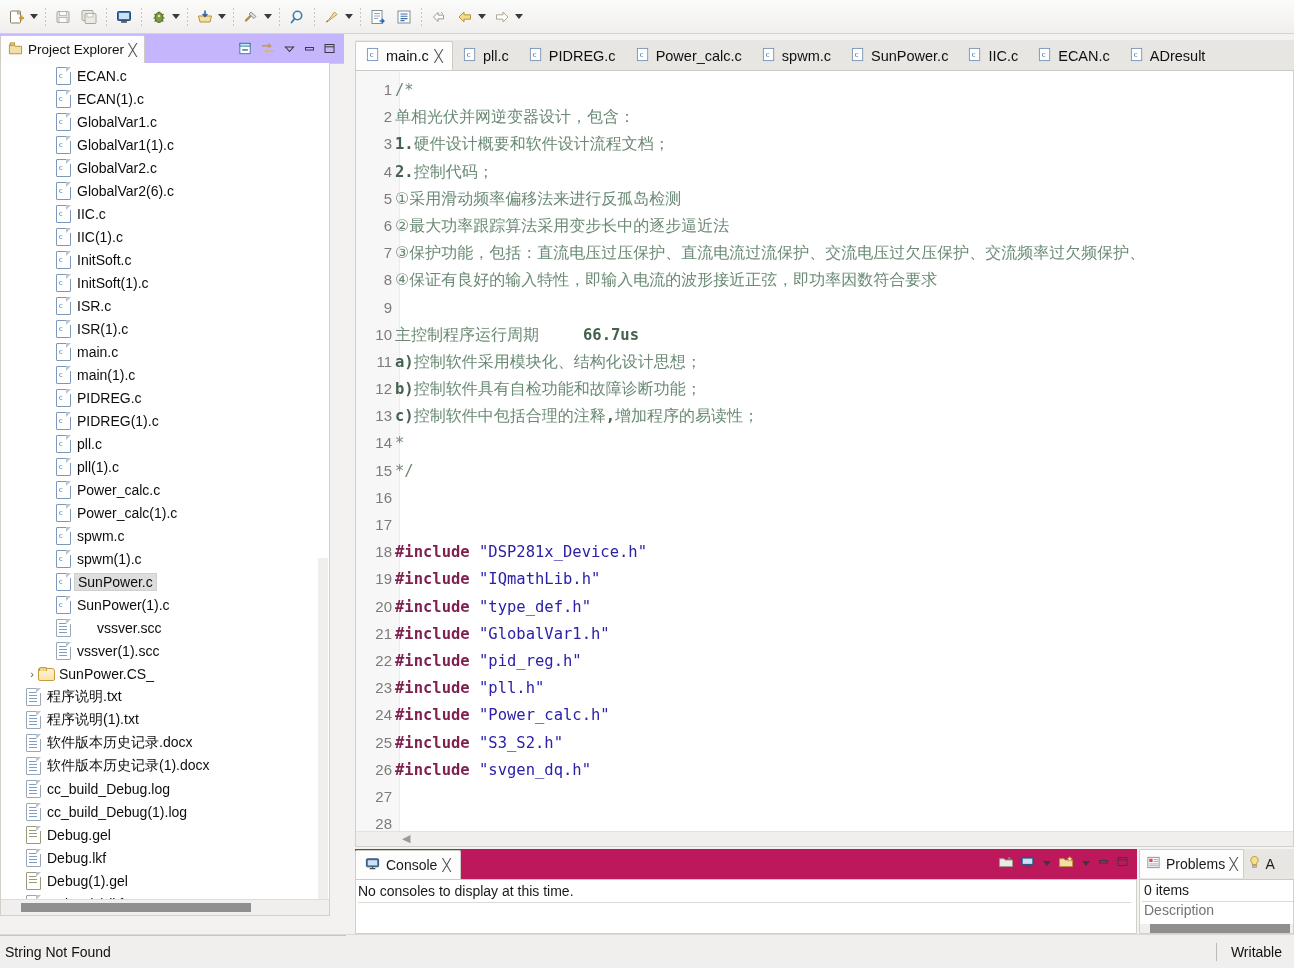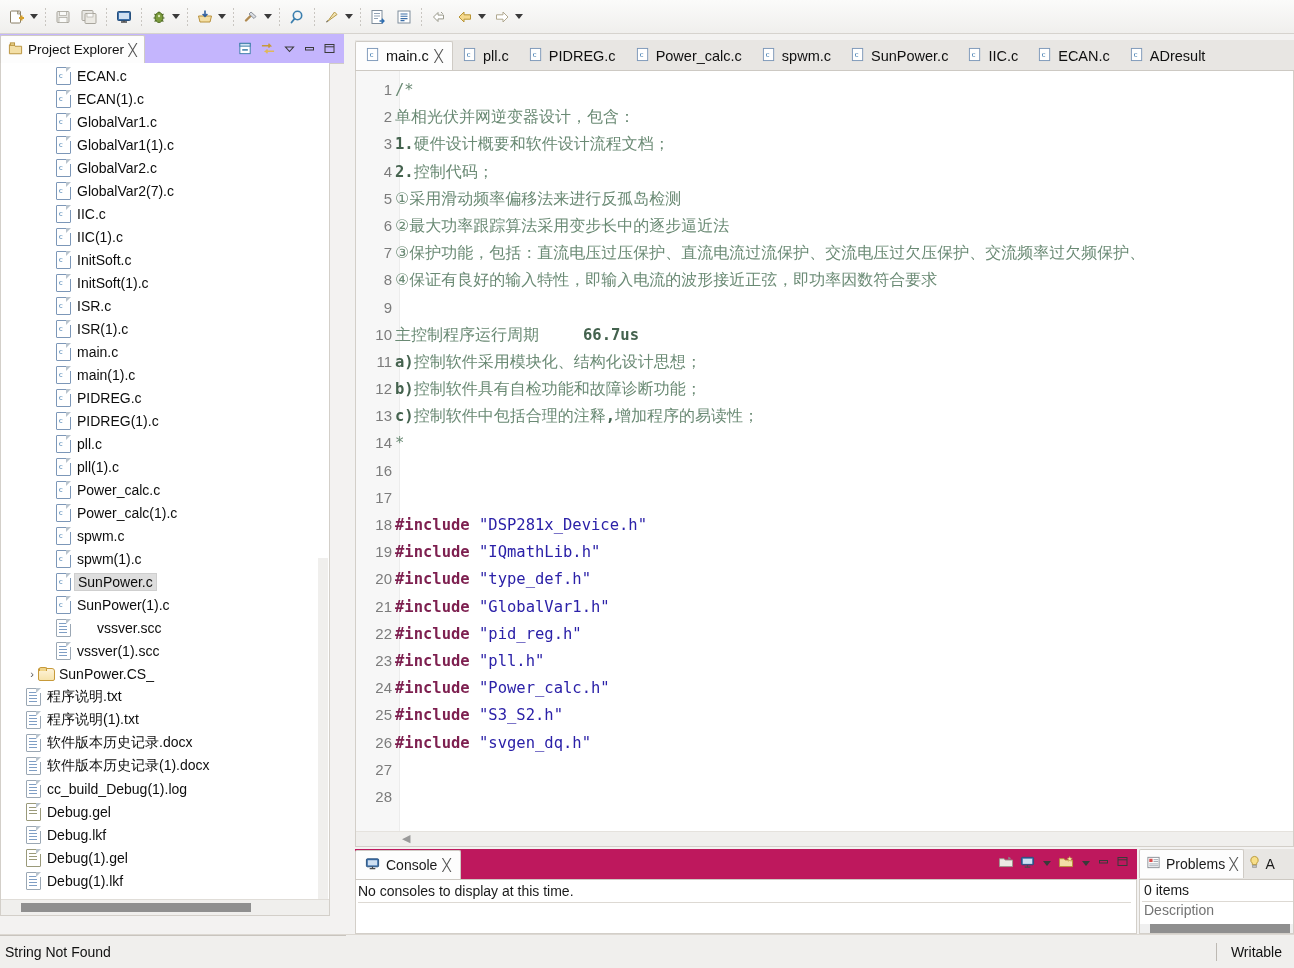--- a/index.html
+++ b/index.html
@@ -440,21 +440,21 @@
               </span>
             </span>
             <span class="lbl">GlobalVar2.c</span>
           </div>
           <div class="row" style="padding-left: 55px;">
             <span class="icon-c">
               <span class="ficon c">
                 <span class="g">c</span>
               </span>
             </span>
-            <span class="lbl">GlobalVar2(7).c</span>
+            <span class="lbl">GlobalVar2(6).c</span>
           </div>
           <div class="row" style="padding-left: 55px;">
             <span class="icon-c">
               <span class="ficon c">
                 <span class="g">c</span>
               </span>
             </span>
             <span class="lbl">IIC.c</span>
           </div>
           <div class="row" style="padding-left: 55px;">
@@ -640,20 +640,28 @@
             </span>
             <span class="lbl">软件版本历史记录.docx</span>
           </div>
           <div class="row" style="padding-left: 25px;">
             <span class="icon-c">
               <span class="ficon t">
                 <span class="l"></span>
               </span>
             </span>
             <span class="lbl">软件版本历史记录(1).docx</span>
+          </div>
+          <div class="row" style="padding-left: 25px;">
+            <span class="icon-c">
+              <span class="ficon t">
+                <span class="l"></span>
+              </span>
+            </span>
+            <span class="lbl">cc_build_Debug.log</span>
           </div>
           <div class="row" style="padding-left: 25px;">
             <span class="icon-c">
               <span class="ficon t">
                 <span class="l"></span>
               </span>
             </span>
             <span class="lbl">cc_build_Debug(1).log</span>
           </div>
           <div class="row" style="padding-left: 25px;">
@@ -775,20 +783,21 @@
           <span class="cl"><span class="ln">5</span><span class="cm cjk">①采用滑动频率偏移法来进行反孤岛检测</span></span>
           <span class="cl"><span class="ln">6</span><span class="cm cjk">②最大功率跟踪算法采用变步长中的逐步逼近法</span></span>
           <span class="cl"><span class="ln">7</span><span class="cm cjk">③保护功能，包括：直流电压过压保护、直流电流过流保护、交流电压过欠压保护、交流频率过欠频保护、</span></span>
           <span class="cl"><span class="ln">8</span><span class="cm cjk">④保证有良好的输入特性，即输入电流的波形接近正弦，即功率因数符合要求</span></span>
           <span class="cl"><span class="ln">9</span></span>
           <span class="cl"><span class="ln">10</span><span class="cm cjk">主控制程序运行周期</span><span class="cm" style="font-weight: bold; color: rgb(68, 98, 78); padding-left: 44px;">66.7us</span></span>
           <span class="cl"><span class="ln">11</span><span class="cm" style="font-weight: bold; color: rgb(68, 98, 78);">a)</span><span class="cm cjk">控制软件采用模块化、结构化设计思想；</span></span>
           <span class="cl"><span class="ln">12</span><span class="cm" style="font-weight: bold; color: rgb(68, 98, 78);">b)</span><span class="cm cjk">控制软件具有自检功能和故障诊断功能；</span></span>
           <span class="cl"><span class="ln">13</span><span class="cm" style="font-weight: bold; color: rgb(68, 98, 78);">c)</span><span class="cm cjk">控制软件中包括合理的注释</span><span class="cm" style="font-weight: bold; color: rgb(68, 98, 78);">,</span><span class="cm cjk">增加程序的易读性；</span></span>
           <span class="cl"><span class="ln">14</span><span class="cm">*</span></span>
+          <span class="cl"><span class="ln">15</span><span class="cm">*/</span></span>
           <span class="cl"><span class="ln">16</span></span>
           <span class="cl"><span class="ln">17</span></span>
           <span class="cl"><span class="ln">18</span><span class="pp">#include</span><span class=""> </span><span class="str">"DSP281x_Device.h"</span></span>
           <span class="cl"><span class="ln">19</span><span class="pp">#include</span><span class=""> </span><span class="str">"IQmathLib.h"</span></span>
           <span class="cl"><span class="ln">20</span><span class="pp">#include</span><span class=""> </span><span class="str">"type_def.h"</span></span>
           <span class="cl"><span class="ln">21</span><span class="pp">#include</span><span class=""> </span><span class="str">"GlobalVar1.h"</span></span>
           <span class="cl"><span class="ln">22</span><span class="pp">#include</span><span class=""> </span><span class="str">"pid_reg.h"</span></span>
           <span class="cl"><span class="ln">23</span><span class="pp">#include</span><span class=""> </span><span class="str">"pll.h"</span></span>
           <span class="cl"><span class="ln">24</span><span class="pp">#include</span><span class=""> </span><span class="str">"Power_calc.h"</span></span>
           <span class="cl"><span class="ln">25</span><span class="pp">#include</span><span class=""> </span><span class="str">"S3_S2.h"</span></span>

